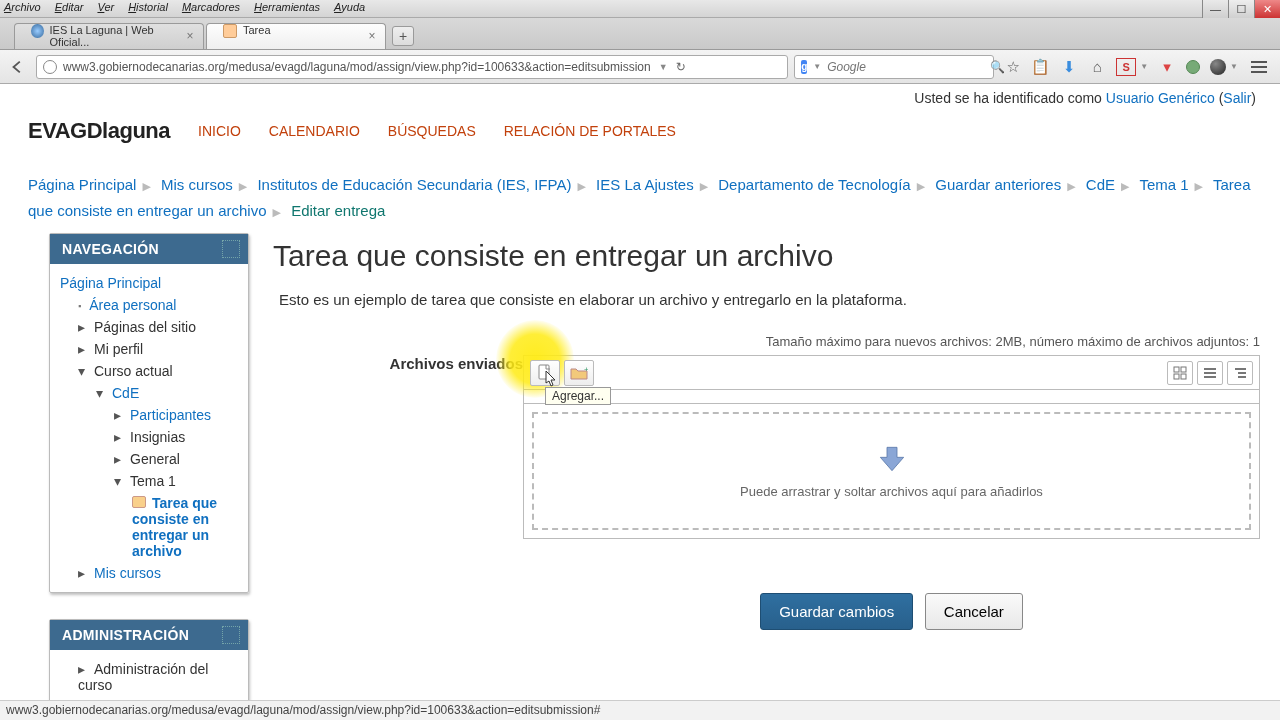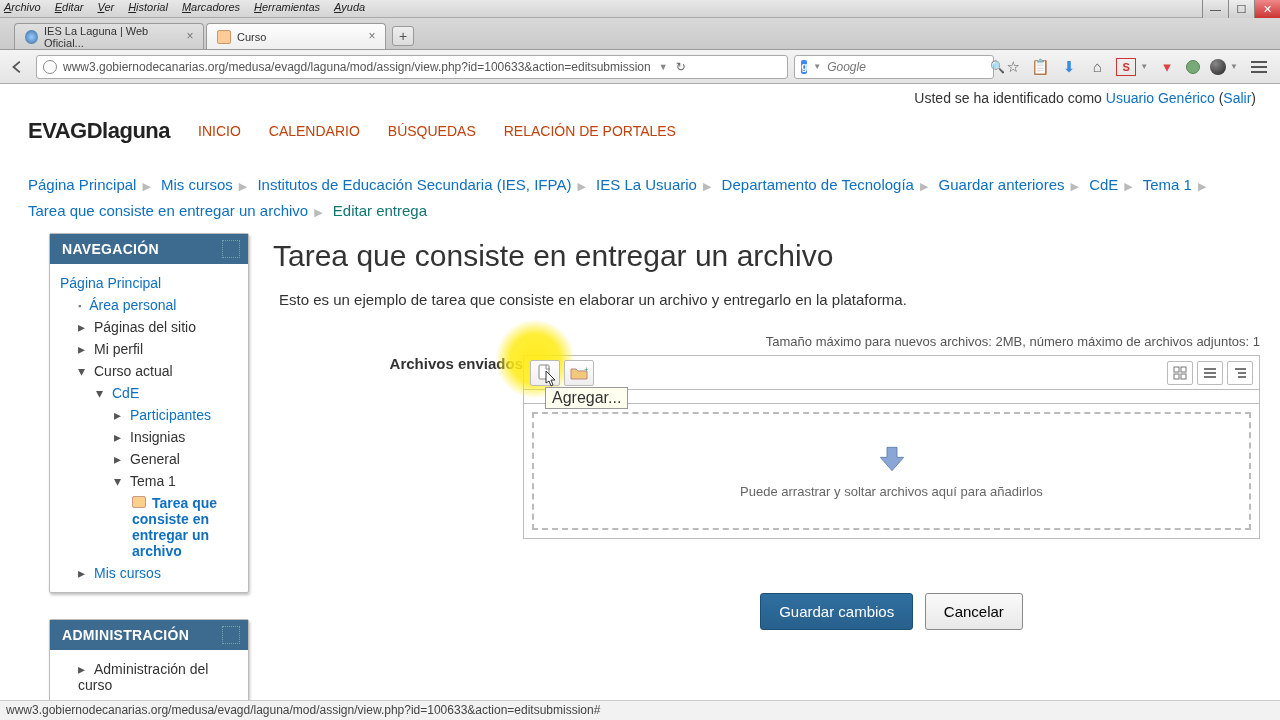--- a/index.html
+++ b/index.html
@@ -9,21 +9,21 @@
 .titlebar { height: 18px; background: linear-gradient(#e8e8e8,#d4d4d4); border-bottom: 1px solid #aaa; position: relative; }
 .winbtns { position: absolute; right: 0; top: 0; display: flex; }
 .winbtn { width: 26px; height: 18px; border-left: 1px solid #888; display: flex; align-items: center; justify-content: center; font-size: 11px; background: linear-gradient(#e9e9e9,#cfcfcf); }
 .winbtn.max { background: linear-gradient(#eee,#d0d0d0); }
 .winbtn.close { background: linear-gradient(#e88,#c33); color: #fff; } 
 .titlebar .menus { position: absolute; left: 4px; top: 1px; display: flex; gap: 14px; font-size: 11px; color: #222; }
 .titlebar .menus span { border-bottom: 0; font-style: italic; }
 .titlebar .menus span::first-letter { text-decoration: underline; }
 
 .tabstrip { height: 32px; background: linear-gradient(#d9d9d9,#c9c9c9); display: flex; align-items: flex-end; padding-left: 14px; border-bottom: 1px solid #9a9a9a; }
-.tab { height: 26px; min-width: 180px; max-width: 190px; background: linear-gradient(#f6f6f6,#e4e4e4); border: 1px solid #9a9a9a; border-bottom: none; border-radius: 4px 4px 0 0; margin-right: 2px; display: flex; align-items: center; padding: 0 22px 0 10px; position: relative; font-size: 11px; color: #333; }
+.tab { height: 26px; min-width: 180px; max-width: 190px; background: linear-gradient(#f6f6f6,#e4e4e4); border: 1px solid #9a9a9a; border-bottom: none; border-radius: 4px 4px 0 0; margin-right: 2px; display: flex; align-items: flex-start; padding: 0 22px 0 16px; position: relative; font-size: 11px; color: #333; }
 .tab.inactive { background: linear-gradient(#e0e0e0,#cfcfcf); }
 .tab.active { background: linear-gradient(#fdfdfd,#efefef); }
 .tab .favicon { width: 14px; height: 14px; margin-right: 6px; display: inline-block; }
 .tab .closetab { position: absolute; right: 6px; top: 5px; width: 14px; height: 14px; color: #777; font-size: 12px; line-height: 14px; text-align: center; }
 .newtab { width: 22px; height: 20px; border: 1px solid #9a9a9a; border-radius: 3px; background: linear-gradient(#eee,#dcdcdc); margin-left: 4px; margin-bottom: 3px; display: flex; align-items:center; justify-content:center; font-size: 14px; color:#555;}
 
 .addrbar { height: 34px; background: linear-gradient(#f4f4f4,#e4e4e4); border-bottom: 1px solid #aaa; display: flex; align-items: center; padding: 0 6px; gap: 6px; }
 .navbtn { width: 24px; height: 24px; border-radius: 3px; display:flex; align-items:center; justify-content:center; color:#555; }
 .urlbox, .searchbox { height: 24px; background: #fff; border: 1px solid #aaa; border-radius: 3px; display: flex; align-items: center; padding: 0 6px; font-size: 12px; color: #555; }
 .urlbox { flex: 1; position: relative; }
@@ -82,21 +82,21 @@
 .form-label { width: 250px; text-align:right; font-weight:bold; font-size:15px; padding-top:0;}
 .form-field { flex:1; position:relative;}
 .maxinfo { text-align:right; font-size:13px; color:#555; margin-bottom:6px;}
 
 .fm { border:1px solid #bbb; }
 .fm-tool { height: 34px; border-bottom:1px solid #bbb; display:flex; align-items:center; padding:0 6px; position:relative;}
 .fm-btn { width:30px; height:26px; border:1px solid #bbb; background:linear-gradient(#fff,#eee); border-radius:2px; display:flex; align-items:center; justify-content:center; margin-right:4px; position:relative;}
 .viewbtns { display:flex; margin-left:auto; gap:4px;}
 .viewbtn { width:26px; height:24px; border:1px solid #bbb; border-radius:2px; display:flex; align-items:center; justify-content:center; background:#fff;}
 .viewbtn svg, .fm-btn svg { display:block;}
-.tooltip { position:absolute; left:14px; top:26px; background:#fffff0; border:1px solid #999; padding:1px 6px; font-size:16px; white-space:nowrap; z-index:5;}
+.tooltip { position:absolute; left:14px; top:26px; background:#fffff0; border:1px solid #999; padding:1px 6px; font-size:12px; white-space:nowrap; z-index:5;}
 
 .fm-path { padding:4px 10px; font-size:12px; color:#666; border-bottom:1px solid #bbb; height: 14px;}
 .dropzone { margin:8px; border:2px dashed #bbb; height:118px; display:flex; flex-direction:column; align-items:center; justify-content:center; gap:10px; color:#666;text-align:center;}
 .dzarrow { width:34px; height:30px; }
 .dztext { font-size:13px; }
 
 .highlight { position:absolute; width:78px; height:78px; border-radius:50%; background: radial-gradient(circle, rgba(255,235,20,.95) 0%, rgba(255,235,20,.85) 45%, rgba(255,235,20,0) 72%); left:-28px; top:-36px; z-index:3; pointer-events:none;}
 .cursor { position:absolute; left:10px; top:8px; z-index:6; font-size:18px;}
 
 .actions { text-align:center; margin-top: 54px;}
@@ -126,21 +126,21 @@
 </div>
 
 <div class="tabstrip">
   <div class="tab inactive">
     <span class="favicon" style="background:radial-gradient(circle,#9cf,#369);border-radius:50%"></span>
     <span>IES La Laguna | Web Oficial...</span>
     <span class="closetab">×</span>
   </div>
   <div class="tab active">
     <span class="favicon" style="background:#fc9;border:1px solid #c96;border-radius:2px"></span>
-    <span>Curso</span>
+    <span>Tarea</span>
     <span class="closetab">×</span>
   </div>
   <div class="newtab">+</div>
 </div>
 
 <div class="addrbar">
   <div class="navbtn">
     <svg width="18" height="18" viewBox="0 0 20 20">
         <path d="M12 4l-7 6 7 6" fill="none" stroke="#555" stroke-width="2"></path>
       </svg>
@@ -189,21 +189,21 @@
     <span class="navlink">INICIO</span>
     <span class="navlink">CALENDARIO</span>
     <span class="navlink">BÚSQUEDAS</span>
     <span class="navlink">RELACIÓN DE PORTALES</span>
   </div>
 
   <div class="breadcrumbs">
     <a>Página Principal</a><span class="sep">▶</span>
     <a>Mis cursos</a><span class="sep">▶</span>
     <a>Institutos de Educación Secundaria (IES, IFPA)</a><span class="sep">▶</span>
-    <a>IES La Usuario</a><span class="sep">▶</span>
+    <a>IES La Ajustes</a><span class="sep">▶</span>
     <a>Departamento de Tecnología</a><span class="sep">▶</span>
     <a>Guardar anteriores</a><span class="sep">▶</span>
     <a>CdE</a><span class="sep">▶</span>
     <a>Tema 1</a><span class="sep">▶</span>
     <a>Tarea que consiste en entregar un archivo</a><span class="sep">▶</span>
     <span class="cur">Editar entrega</span>
   </div>
 
   <div class="cols">
 

